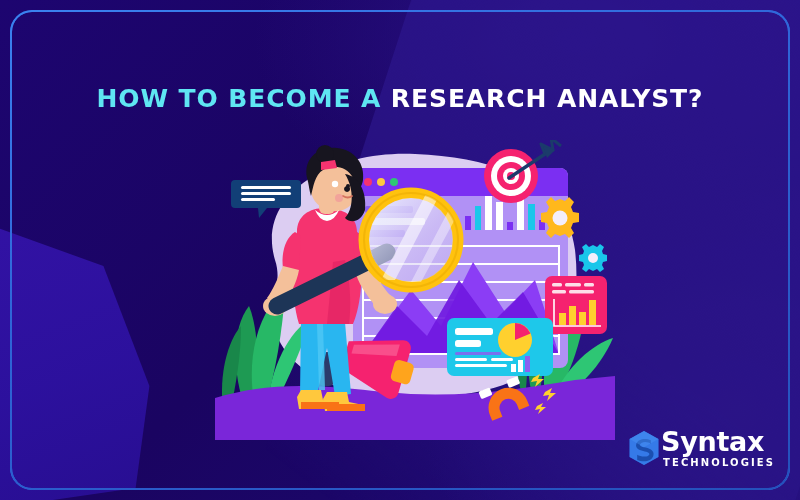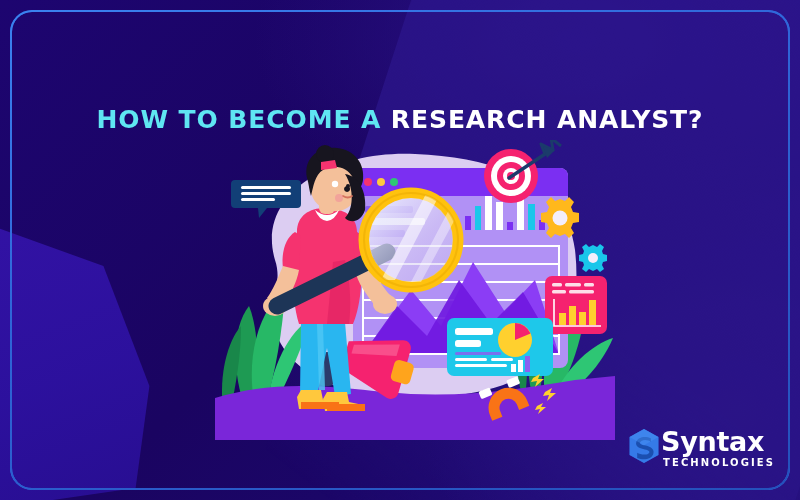--- a/index.html
+++ b/index.html
@@ -25,28 +25,28 @@
   .frame{position:absolute;left:10px;top:10px;right:10px;bottom:10px;
     border:2px solid #2f6fe0;border-radius:22px;pointer-events:none;
     box-shadow:inset 0 0 0 0 rgba(0,0,0,0);}
   .frame::after{content:"";position:absolute;inset:-2px;border-radius:22px;
     border:2px solid transparent;
     background:linear-gradient(160deg,#3b82f0,#2f66d8 40%,#2451bb) border-box;
     -webkit-mask:linear-gradient(#000 0 0) padding-box, linear-gradient(#000 0 0);
     -webkit-mask-composite:xor;mask-composite:exclude;}
 
   
-  .title{position:absolute;left:0;right:0;top:105px;text-align:center;
+  .title{position:absolute;left:0;right:0;top:84px;text-align:center;
     font-size:25px;font-weight:bold;letter-spacing:.9px;
     font-family:"DejaVu Sans", sans-serif;}
   .title .c1{color:#5fe6f2;}
   .title .c2{color:#ffffff;}
 
   
-  .logo{position:absolute;right:25px;bottom:32px;display:flex;}
+  .logo{position:absolute;right:25px;bottom:32px;display:flex;align-items:center;}
   .logo-mark{width:34px;height:36px;display:block;}
   .logo-text{display:flex;flex-direction:column;line-height:1;}
   .logo-name{color:#fff;font-size:27px;font-weight:bold;letter-spacing:-.3px;
     font-family:"DejaVu Sans", sans-serif;}
   .logo-sub{color:#fff;font-size:10px;font-weight:bold;letter-spacing:2.1px;margin-top:3px;
     font-family:"DejaVu Sans", sans-serif;padding-left:2px;}
 
   
   .illo{position:absolute;left:215px;top:140px;width:400px;height:300px;}
   .illo svg{display:block;}

